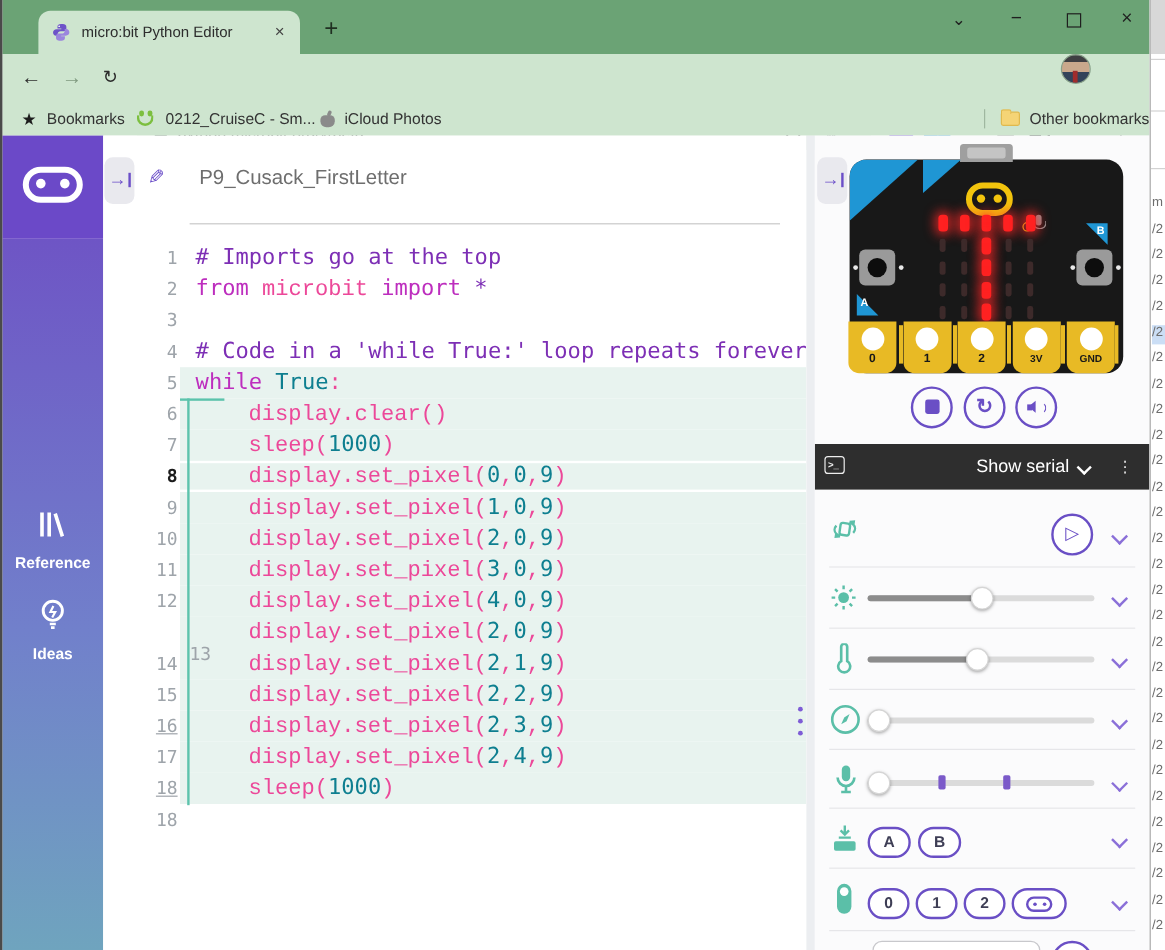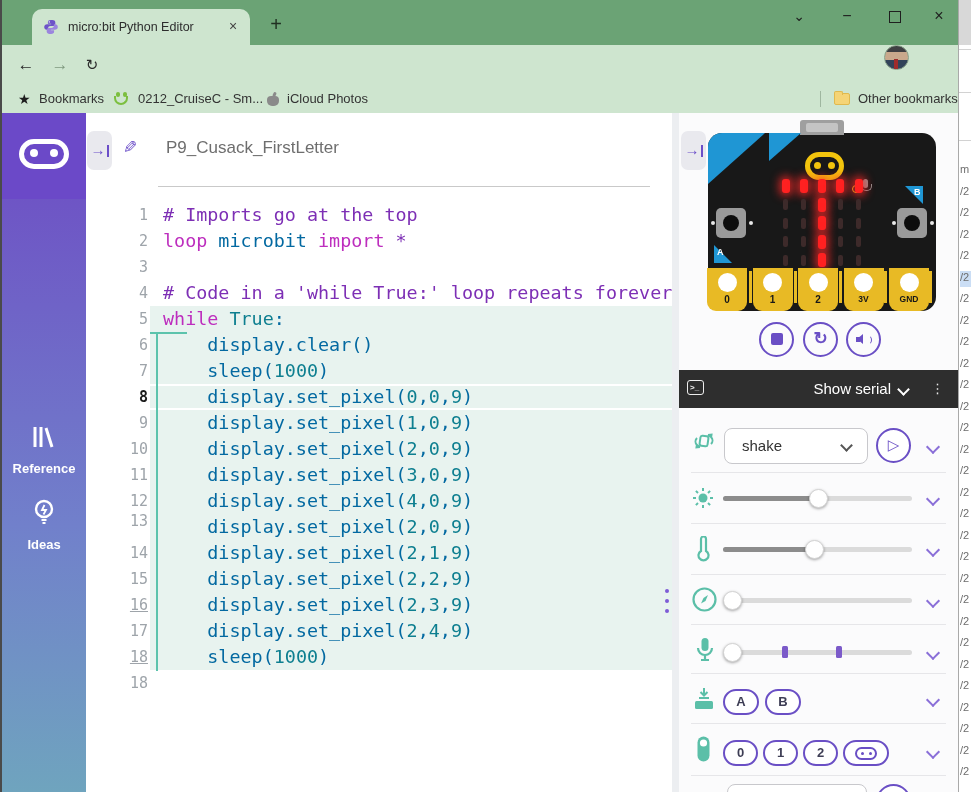--- a/index.html
+++ b/index.html
@@ -84,21 +84,21 @@
   #editor{left:86px;top:113px;width:586px;height:679px;background:#fff;overflow:hidden;}
   #ed-collapse{left:1px;top:18px;}
   #ed-pencil{left:37px;top:24px;font-size:17px;color:#6B4EC8;transform:scaleX(-1);}
   #ed-title{left:80px;top:25px;font-size:17px;color:#6e6e6e;}
   #ed-divider{left:72px;top:73px;width:492px;height:1px;background:#c9c9c9;}
   .gnum{position:absolute;left:0;width:62px;height:26px;line-height:26px;text-align:right;font-family:"DejaVu Sans Mono",monospace;font-size:15px;color:#9EA4AA;}
   .gnum.act{color:#1b1b1b;font-weight:bold;}
   .hlrow{position:absolute;left:64px;width:522px;height:26px;background:#E8F3EF;}
   .hlrow.hlact{height:22px;margin-top:2px;}
   .cline{position:absolute;left:77px;height:26px;line-height:26px;font-family:"DejaVu Sans Mono",monospace;font-size:18.4px;white-space:pre;color:#2B2B2B;}
-  .tk-cm{color:#7D2FB5;}.tk-kw{color:#BD2EBE;}.tk-num{color:#0E7F90;}.tk-op{color:#7D2FB5;}.tk-pl{color:#0369a1;}
+  .tk-cm{color:#7D2FB5;}.tk-kw{color:#BD2EBE;}.tk-num{color:#0E7F90;}.tk-op{color:#7D2FB5;}.tk-pl{color:#ec4899;font-family:Liberation Mono, monospace;}
   #guide-h{left:64px;top:219px;width:37px;height:2px;background:#5CC3AC;}
   #guide-v{left:70px;top:219px;width:2px;height:339px;background:#5CC3AC;}
   #drag-dots{left:577px;top:470px;width:8px;}
   #drag-dots i{display:block;width:4px;height:4px;border-radius:50%;background:#7E5CD6;margin:6px auto;}
 
   
   #divider-strip{left:672px;top:113px;width:7px;height:679px;background:#ECEEF1;}
 
   
   #sim{left:679px;top:113px;width:279px;height:679px;background:#FBFBFC;overflow:hidden;}
@@ -358,31 +358,31 @@
         <div class="gnum" style="top: 141px;">3</div>
         <div class="gnum" style="top: 167px;">4</div>
         <div class="gnum" style="top: 193px;">5</div>
         <div class="gnum" style="top: 219px;">6</div>
         <div class="gnum" style="top: 245px;">7</div>
         <div class="gnum act" style="top: 271px;">8</div>
         <div class="gnum" style="top: 297px;">9</div>
         <div class="gnum" style="top: 323px;">10</div>
         <div class="gnum" style="top: 349px;">11</div>
         <div class="gnum" style="top: 375px;">12</div>
-        <div class="gnum" style="top: 395px;">13</div>
+        <div class="gnum" style="top: 419px; margin-left: 28px;">13</div>
         <div class="gnum" style="top: 427px;">14</div>
         <div class="gnum" style="top: 453px;">15</div>
         <div class="gnum" style="top: 479px; text-decoration: underline;">16</div>
         <div class="gnum" style="top: 505px;">17</div>
         <div class="gnum" style="top: 531px; text-decoration: underline;">18</div>
         <div class="gnum" style="top: 557px;">18</div>
       </div>
     <div id="code-lines">
         <div class="cline" style="top: 89px;"><span class="tk-cm"># Imports go at the top</span></div>
-        <div class="cline" style="top: 115px;"><span class="tk-kw">loop</span><span class="tk-pl"> microbit </span><span class="tk-kw">import</span><span class="tk-pl"> </span><span class="tk-op">*</span></div>
+        <div class="cline" style="top: 115px;"><span class="tk-kw">from</span><span class="tk-pl"> microbit </span><span class="tk-kw">import</span><span class="tk-pl"> </span><span class="tk-op">*</span></div>
         <div class="cline" style="top: 141px;"></div>
         <div class="cline" style="top: 167px;"><span class="tk-cm"># Code in a 'while True:' loop repeats forever</span></div>
         <div class="cline" style="top: 193px;"><span class="tk-kw">while</span><span class="tk-pl"> </span><span class="tk-num">True</span><span class="tk-pl">:</span></div>
         <div class="cline" style="top: 219px;"><span class="tk-pl">    display.clear()</span></div>
         <div class="cline" style="top: 245px;"><span class="tk-pl">    sleep(</span><span class="tk-num">1000</span><span class="tk-pl">)</span></div>
         <div class="cline" style="top: 271px;"><span class="tk-pl">    display.set_pixel(</span><span class="tk-num">0</span><span class="tk-pl">,</span><span class="tk-num">0</span><span class="tk-pl">,</span><span class="tk-num">9</span><span class="tk-pl">)</span></div>
         <div class="cline" style="top: 297px;"><span class="tk-pl">    display.set_pixel(</span><span class="tk-num">1</span><span class="tk-pl">,</span><span class="tk-num">0</span><span class="tk-pl">,</span><span class="tk-num">9</span><span class="tk-pl">)</span></div>
         <div class="cline" style="top: 323px;"><span class="tk-pl">    display.set_pixel(</span><span class="tk-num">2</span><span class="tk-pl">,</span><span class="tk-num">0</span><span class="tk-pl">,</span><span class="tk-num">9</span><span class="tk-pl">)</span></div>
         <div class="cline" style="top: 349px;"><span class="tk-pl">    display.set_pixel(</span><span class="tk-num">3</span><span class="tk-pl">,</span><span class="tk-num">0</span><span class="tk-pl">,</span><span class="tk-num">9</span><span class="tk-pl">)</span></div>
         <div class="cline" style="top: 375px;"><span class="tk-pl">    display.set_pixel(</span><span class="tk-num">4</span><span class="tk-pl">,</span><span class="tk-num">0</span><span class="tk-pl">,</span><span class="tk-num">9</span><span class="tk-pl">)</span></div>
@@ -506,24 +506,20 @@
     </div>
 
     <div class="srow" style="top:295px;height:64px">
       <span class="tealic" style="top:22px">
         <svg width="24" height="22" viewBox="0 0 24 22">
             <path d="M5 8c-2 2-2 5 0 7l3 2M8 17l-3.5.3L5 14" stroke="#5BBFA8" stroke-width="2" fill="none"></path>
             <path d="M19 14c2-2 2-5 0-7l-3-2M16 5l3.5-.3L19 8" stroke="#5BBFA8" stroke-width="2" fill="none"></path>
             <rect x="8" y="6" width="8" height="10" rx="2" fill="none" stroke="#5BBFA8" stroke-width="2" transform="rotate(8 12 11)"></rect>
           </svg>
       </span>
-      <div id="gesture-select">
-        <span>shake</span>
-        <span class="chev dark"></span>
-      </div>
       <div id="play-btn">▷</div>
       <span class="chev rowchev" style="top:34px"></span>
     </div>
 
     <div class="srow" style="top:359px;height:51px">
       <div class="rowdiv" style="top:0"></div>
       <span class="tealic" style="top:15px">
         <svg width="22" height="22" viewBox="0 0 22 22">
             <circle cx="11" cy="11" r="4.5" fill="#5BBFA8"></circle>
             <g stroke="#5BBFA8" stroke-width="2">

